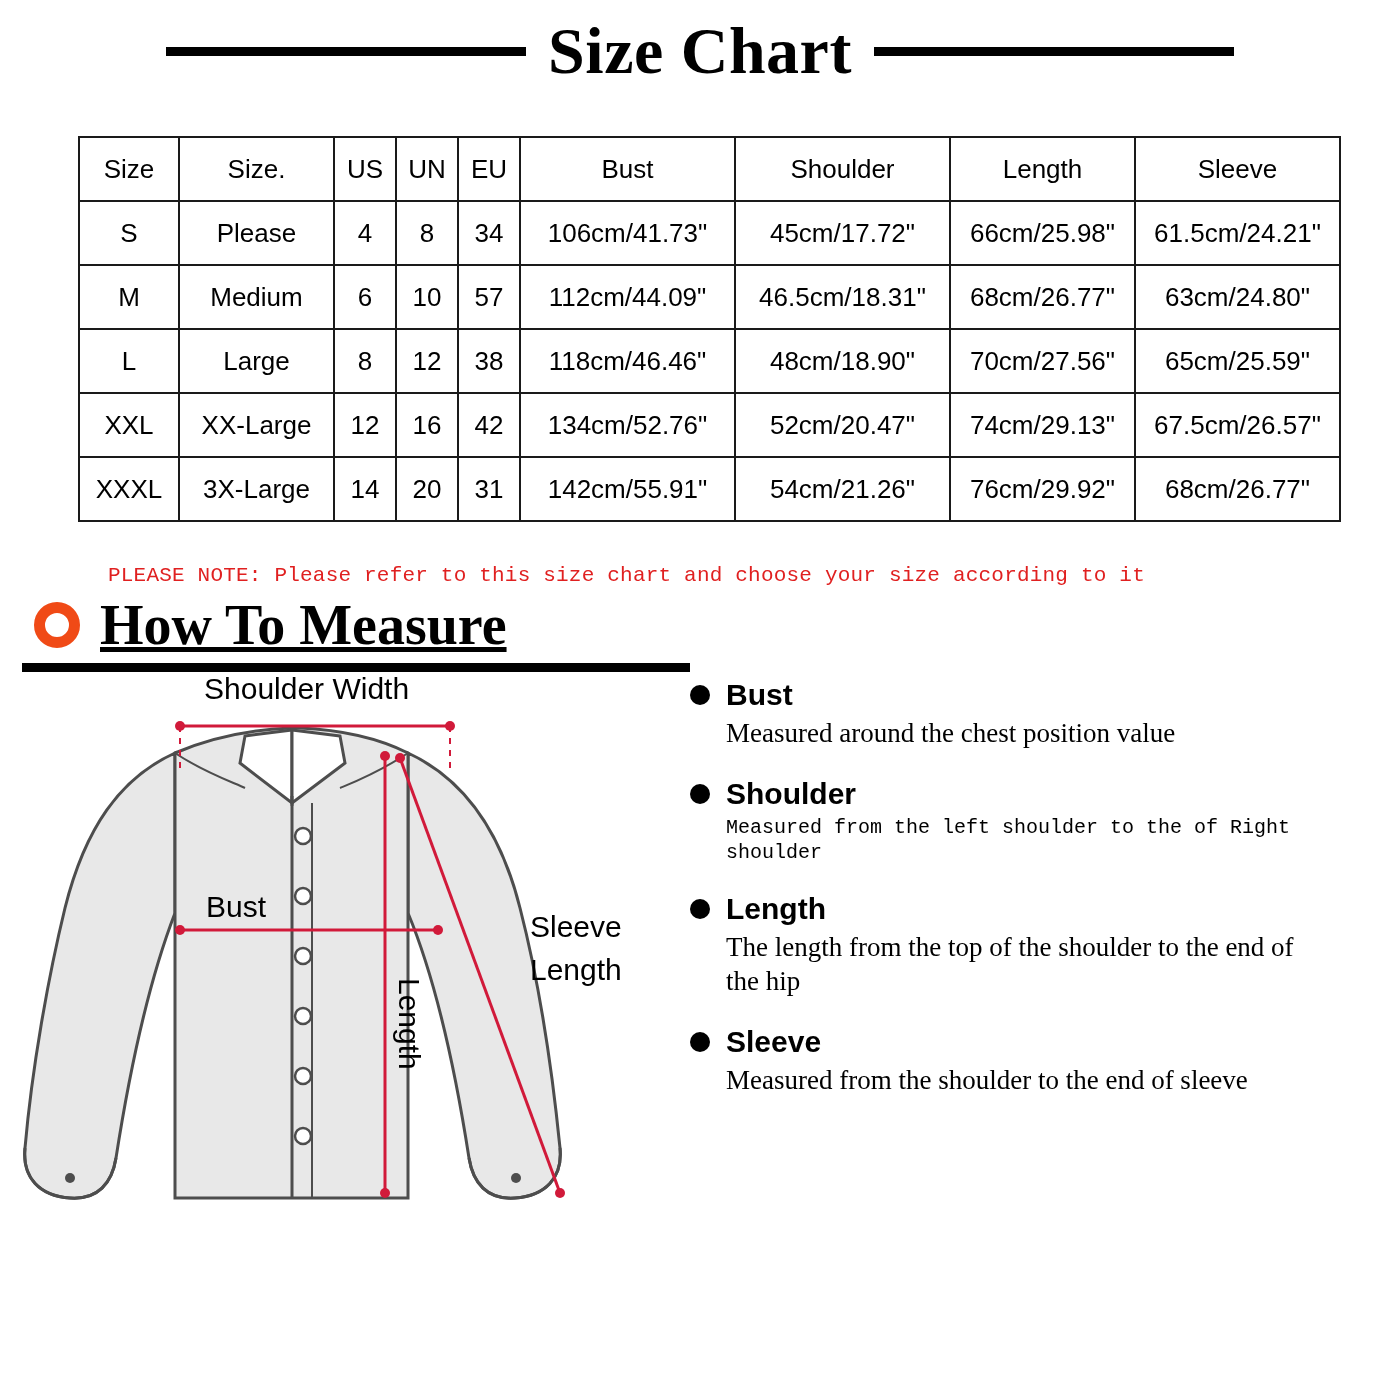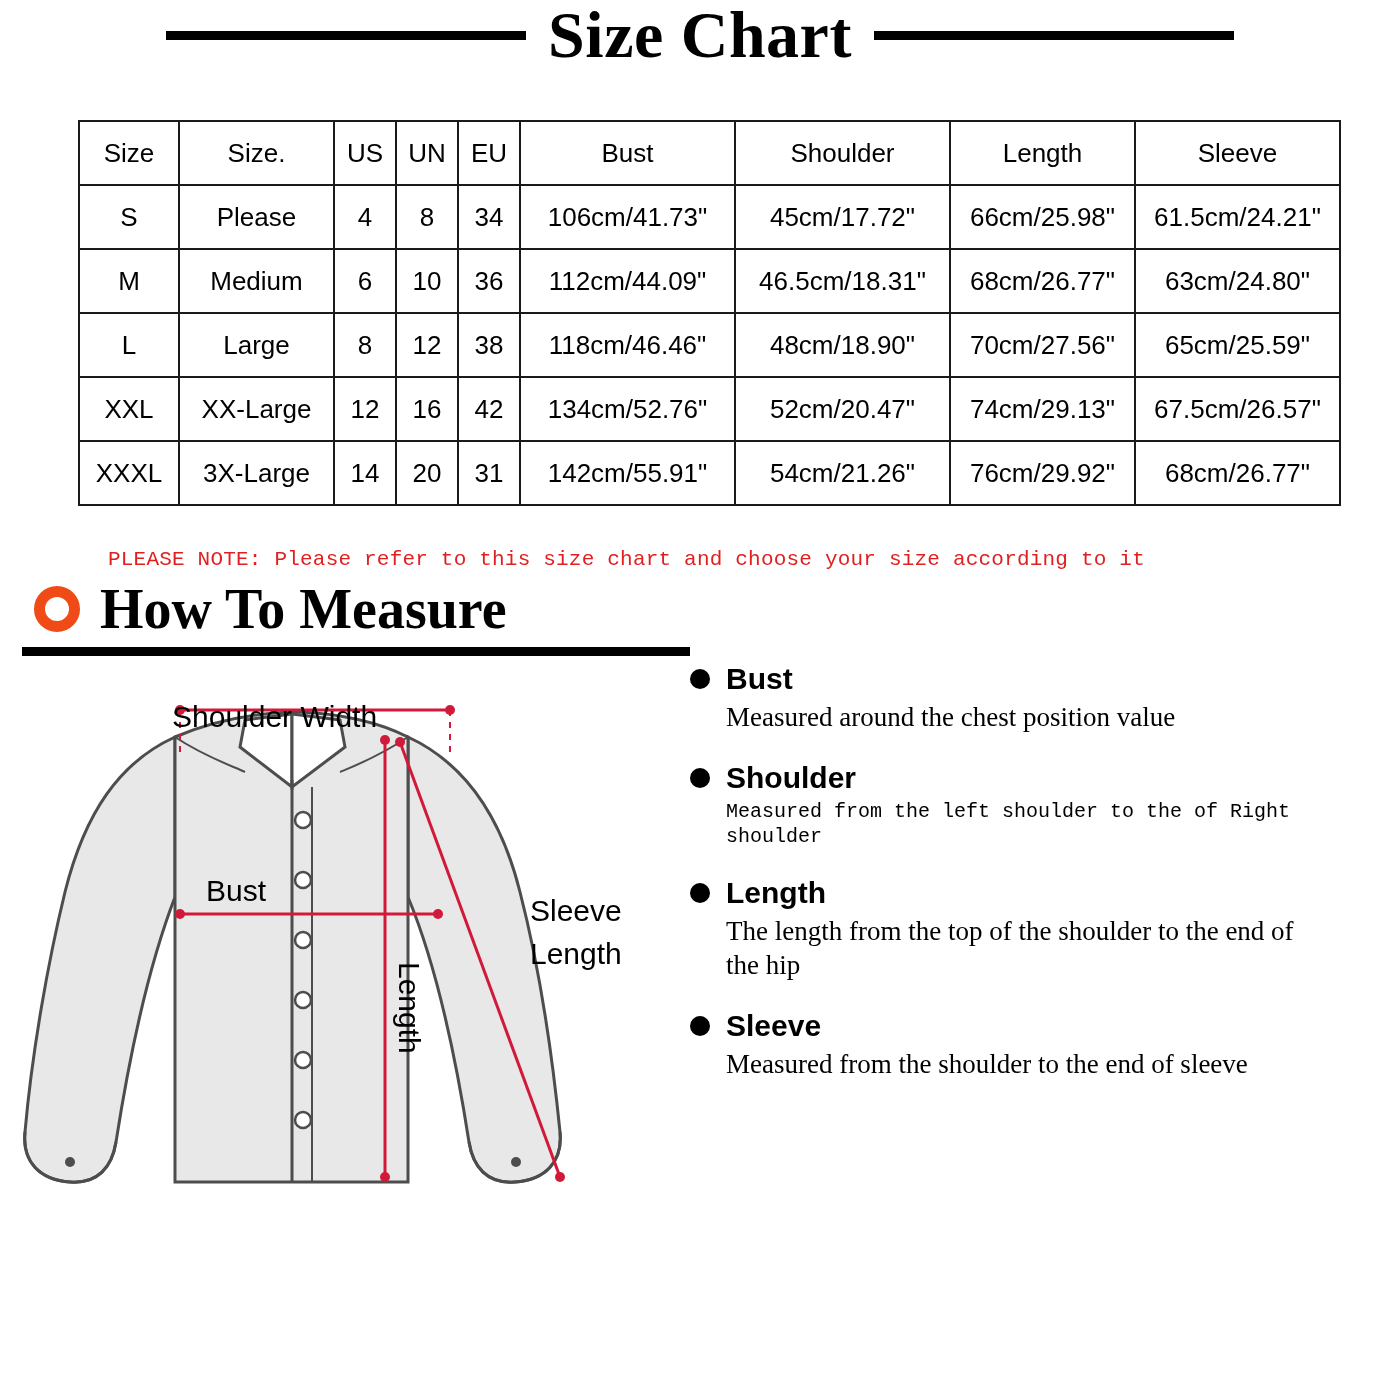--- a/index.html
+++ b/index.html
@@ -15,21 +15,21 @@
     position: relative;
     overflow: hidden;
   }
 
   
   .title-row {
     display: flex;
     align-items: center;
     justify-content: center;
     gap: 22px;
-    padding-top: 2px;
+    padding-top: 18px;
   }
   .title-rule {
     height: 9px;
     background: #000;
     width: 360px;
   }
   .title-rule.left { margin-left: 10px; }
   .title-rule.right { margin-right: 10px; }
   .chart-title {
     font-family: "Liberation Serif", serif;
@@ -94,20 +94,21 @@
     height: 46px;
     border-radius: 50%;
     border: 11px solid #f04a16;
     box-sizing: border-box;
   }
   .htm-title {
     font-family: "Liberation Serif", serif;
     font-size: 56px;
     font-weight: bold;
     line-height: 1;
+    text-decoration: underline;
   }
   .htm-rule {
     height: 9px;
     background: #000;
     width: 668px;
     margin: 10px 0 0 22px;
   }
 
   
   .bottom {
@@ -207,21 +208,21 @@
         <td>106cm/41.73"</td>
         <td>45cm/17.72"</td>
         <td>66cm/25.98"</td>
         <td>61.5cm/24.21"</td>
       </tr>
       <tr>
         <td>M</td>
         <td>Medium</td>
         <td>6</td>
         <td>10</td>
-        <td>36</td>
+        <td>57</td>
         <td>112cm/44.09"</td>
         <td>46.5cm/18.31"</td>
         <td>68cm/26.77"</td>
         <td>63cm/24.80"</td>
       </tr>
       <tr>
         <td>L</td>
         <td>Large</td>
         <td>8</td>
         <td>12</td>
@@ -326,21 +327,21 @@
           <circle cx="450" cy="48" r="5"></circle>
         <circle cx="180" cy="252" r="5"></circle>
           <circle cx="438" cy="252" r="5"></circle>
         <circle cx="385" cy="78" r="5"></circle>
           <circle cx="385" cy="515" r="5"></circle>
         <circle cx="400" cy="80" r="5"></circle>
           <circle cx="560" cy="515" r="5"></circle>
       </g>
     </svg>
 
-    <div class="illus-label" style="left:172px; top:-6px;margin-top:44px;">Shoulder Width</div>
+    <div class="illus-label" style="left:204px; top:-6px;">Shoulder Width</div>
     <div class="illus-label" style="left:206px; top:212px;">Bust</div>
     <div class="illus-label vertical" style="left:392px; top:300px;">Length</div>
     <div class="illus-label" style="left:530px; top:232px;">Sleeve</div>
     <div class="illus-label" style="left:530px; top:275px;">Length</div>
   </div>
 
   <div class="defs">
     <div class="def-block">
       <div class="def-head">
         <span class="dot"></span>

